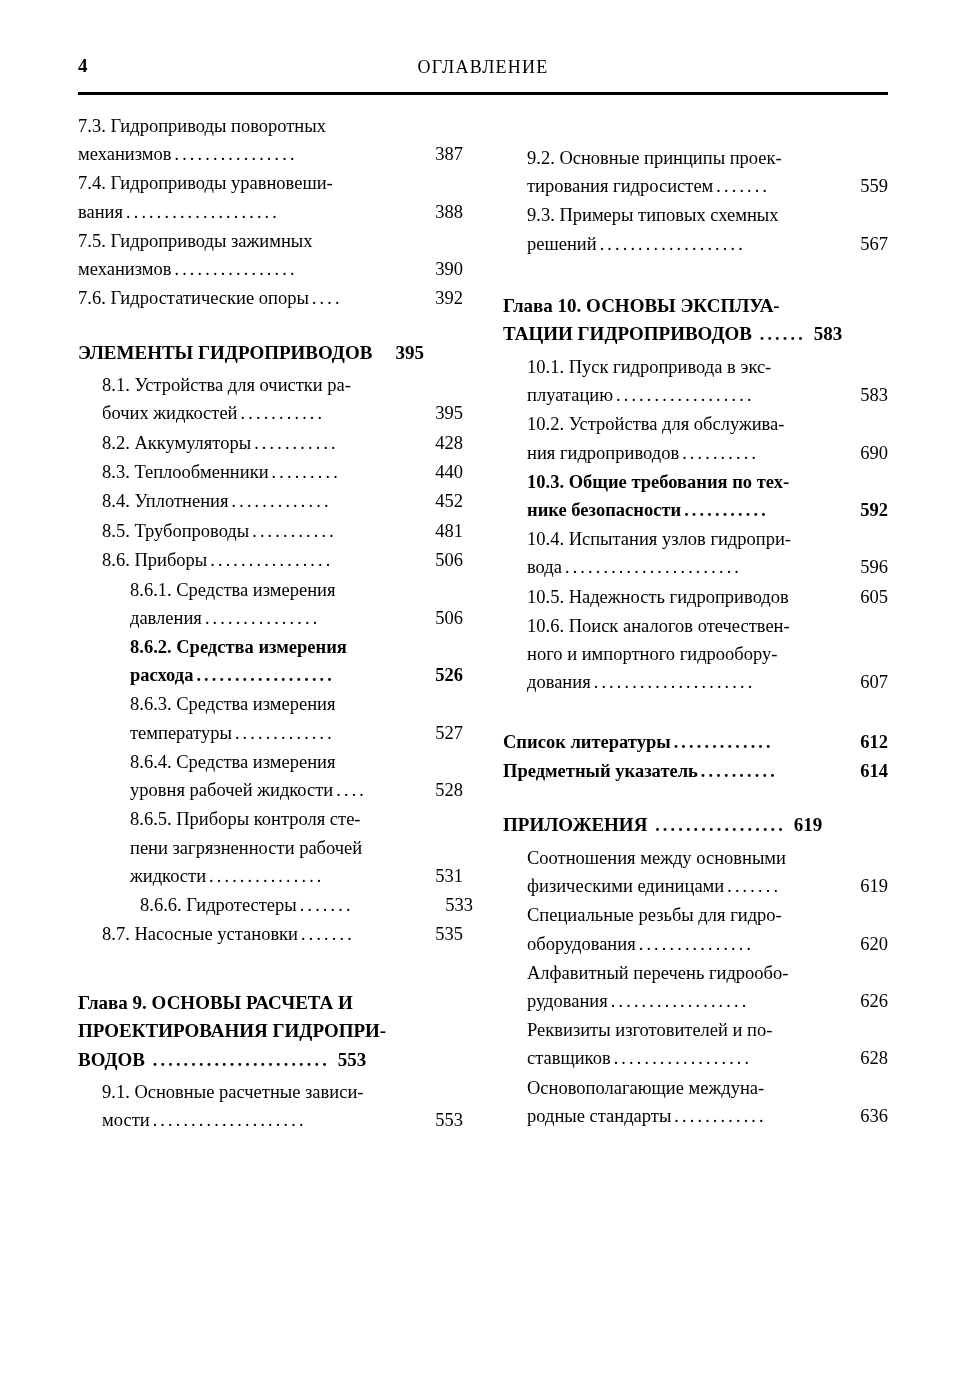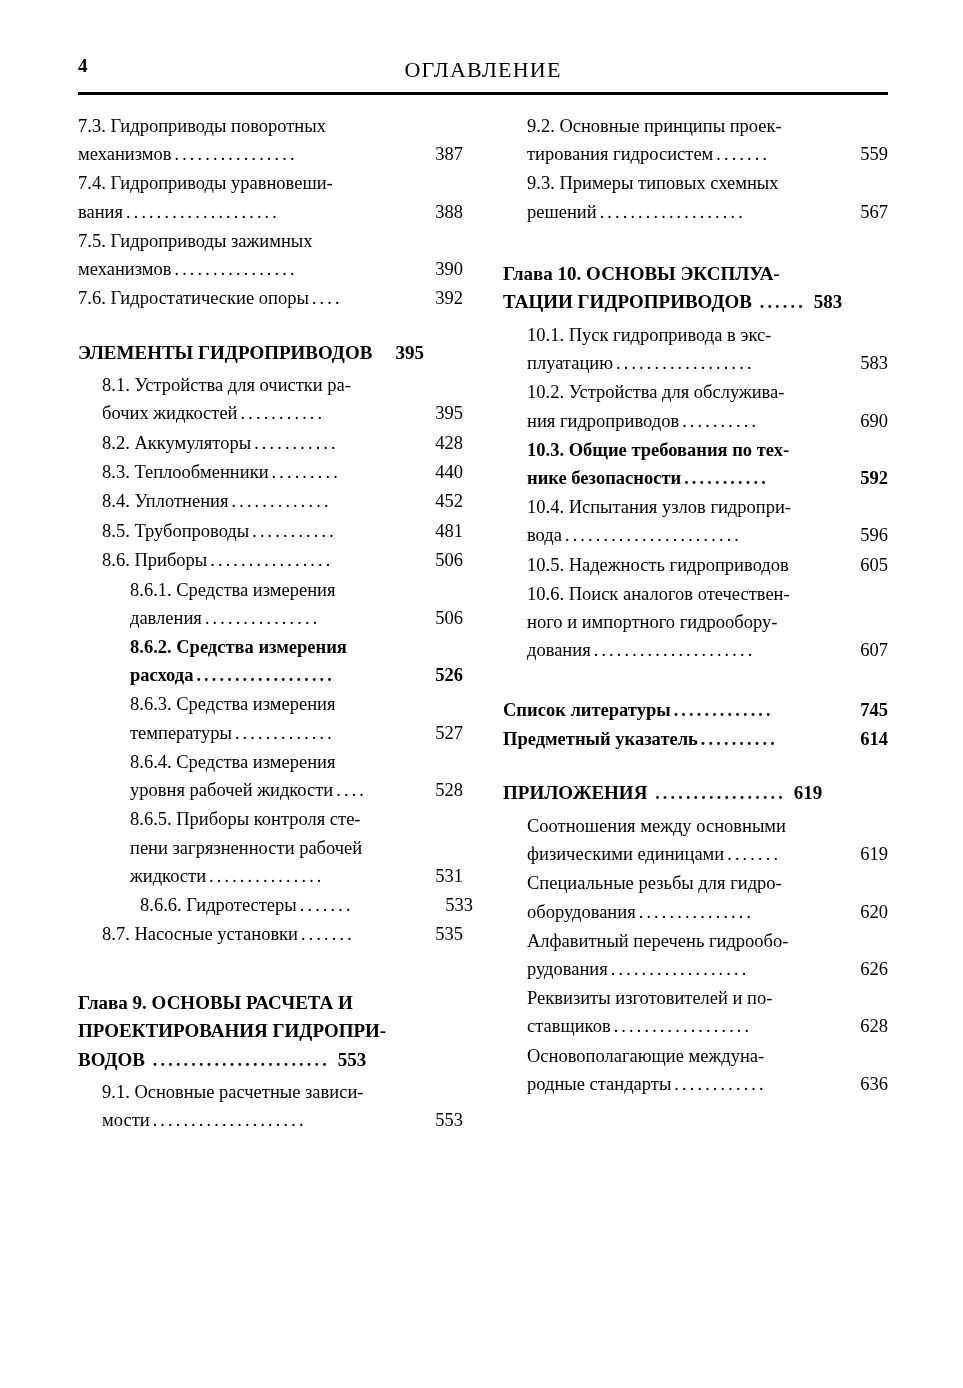--- a/index.html
+++ b/index.html
@@ -34,21 +34,21 @@
     top: 0;
     font-size: 19px;
     font-weight: bold;
   }
   .header .run-title {
     position: absolute;
     left: 0;
     top: 2px;
     width: 810px;
     text-align: center;
-    font-size: 22px;
+    font-size: 18px;
     letter-spacing: 1.2px;
   }
   .rule {
     position: absolute;
     left: 78px;
     top: 92px;
     width: 810px;
     height: 3px;
     background: #000;
   }
@@ -58,21 +58,21 @@
     top: 112px;
     width: 810px;
     height: 1180px;
   }
   .col {
     position: absolute;
     top: 0;
     width: 385px;
   }
   .col-left { left: 0; }
-  .col-right { left: 425px; }
+  .col-right { left: 425px; margin-top: 32px; }
 
   .entry {
     font-size: 18.5px;
     line-height: 1.52;
     margin-bottom: 1px;
     text-align: justify;
   }
   .entry .ln {
     display: block;
     white-space: nowrap;
@@ -384,21 +384,21 @@
           <span class="pg">607</span>
         </span>
       </div>
 
       <div class="big-gap"></div>
 
       <div class="entry bold">
         <span class="dotline">
           <span class="txt">Список литературы</span>
           <span class="leader">.............</span>
-          <span class="pg">745</span>
+          <span class="pg">612</span>
         </span>
       </div>
       <div class="entry bold">
         <span class="dotline">
           <span class="txt">Предметный указатель</span>
           <span class="leader">..........</span>
           <span class="pg">614</span>
         </span>
       </div>
 

